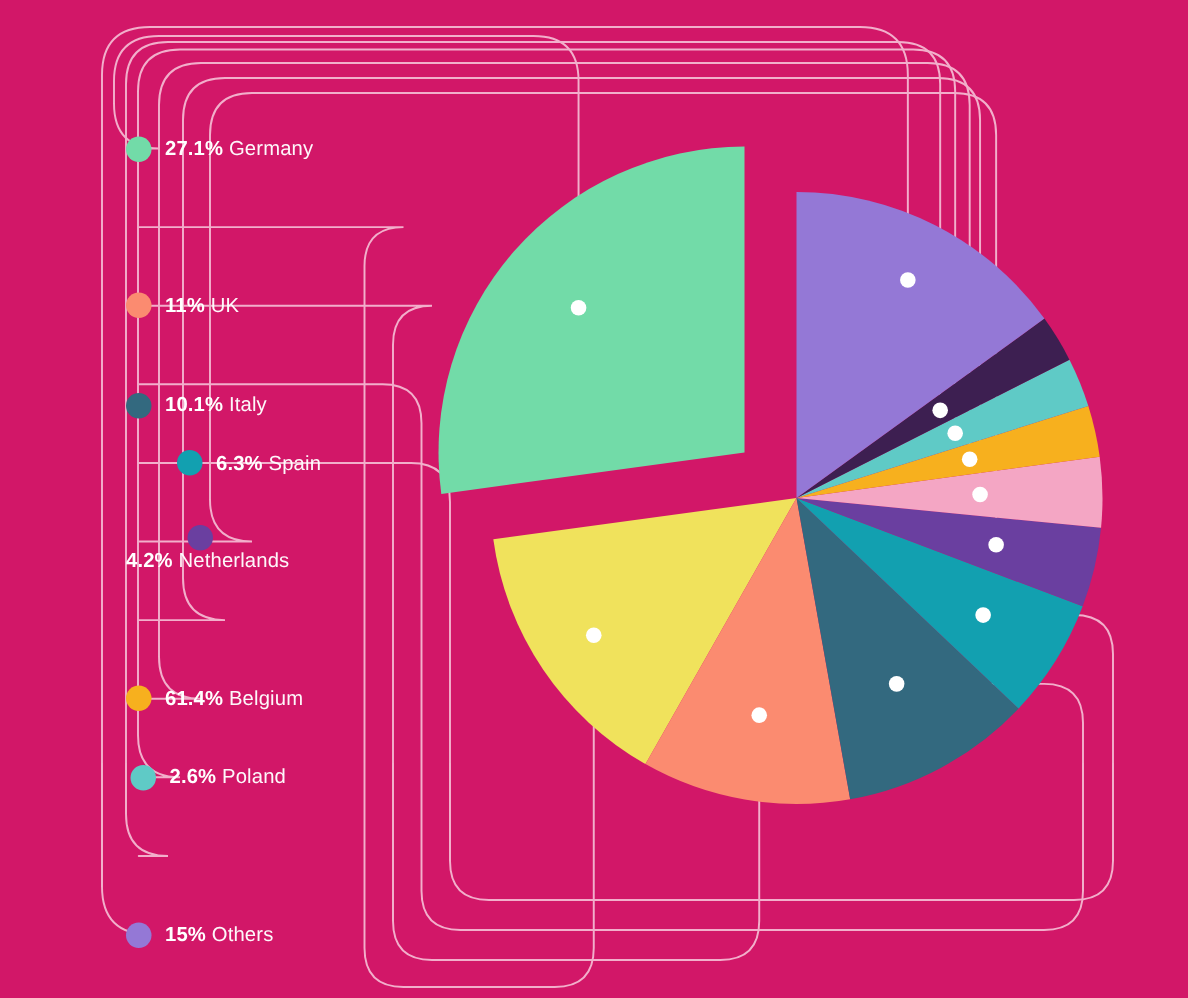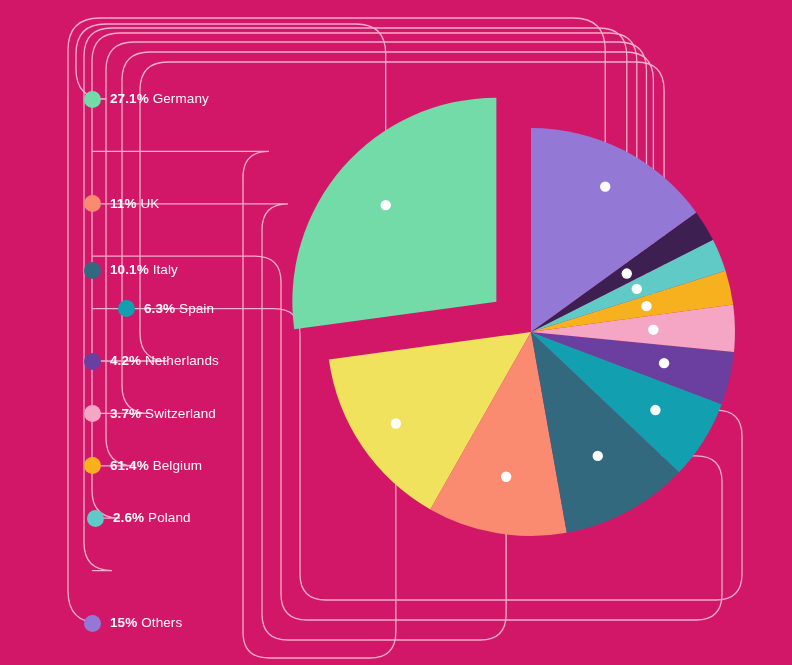--- a/index.html
+++ b/index.html
@@ -83,27 +83,23 @@
         <span class="legend-text"><b>11%</b><span> UK</span></span>
       </div>
       <div class="legend-item" style="left: 84px; top: 259px; justify-content: flex-end;">
         <span class="legend-dot" style="background: rgb(51, 105, 127);"></span>
         <span class="legend-text"><b>10.1%</b><span> Italy</span></span>
       </div>
       <div class="legend-item" style="left: 84px; top: 297.6px; margin-left: 34px;">
         <span class="legend-dot" style="background: rgb(18, 160, 176);"></span>
         <span class="legend-text"><b>6.3%</b><span> Spain</span></span>
       </div>
-      <div class="legend-item" style="left: 84px; top: 350px;">
+      <div class="legend-item" style="left: 84px; top: 350px; flex-direction: column;">
         <span class="legend-dot" style="background: rgb(106, 63, 160);"></span>
         <span class="legend-text"><b>4.2%</b><span> Netherlands</span></span>
-      </div>
-      <div class="legend-item" style="left: 84px; top: 402.4px;">
-        <span class="legend-dot" style="background: rgb(244, 166, 196);"></span>
-        <span class="legend-text"><b>3.7%</b><span> Switzerland</span></span>
       </div>
       <div class="legend-item" style="left: 84px; top: 454.8px;">
         <span class="legend-dot" style="background: rgb(247, 176, 30);"></span>
         <span class="legend-text"><b>61.4%</b><span> Belgium</span></span>
       </div>
       <div class="legend-item" style="left: 87px; top: 507.2px; justify-content: space-between;">
         <span class="legend-dot" style="background: rgb(95, 202, 198);"></span>
         <span class="legend-text"><b>2.6%</b><span> Poland</span></span>
       </div>
       <div class="legend-item" style="left: 84px; top: 612px;">

